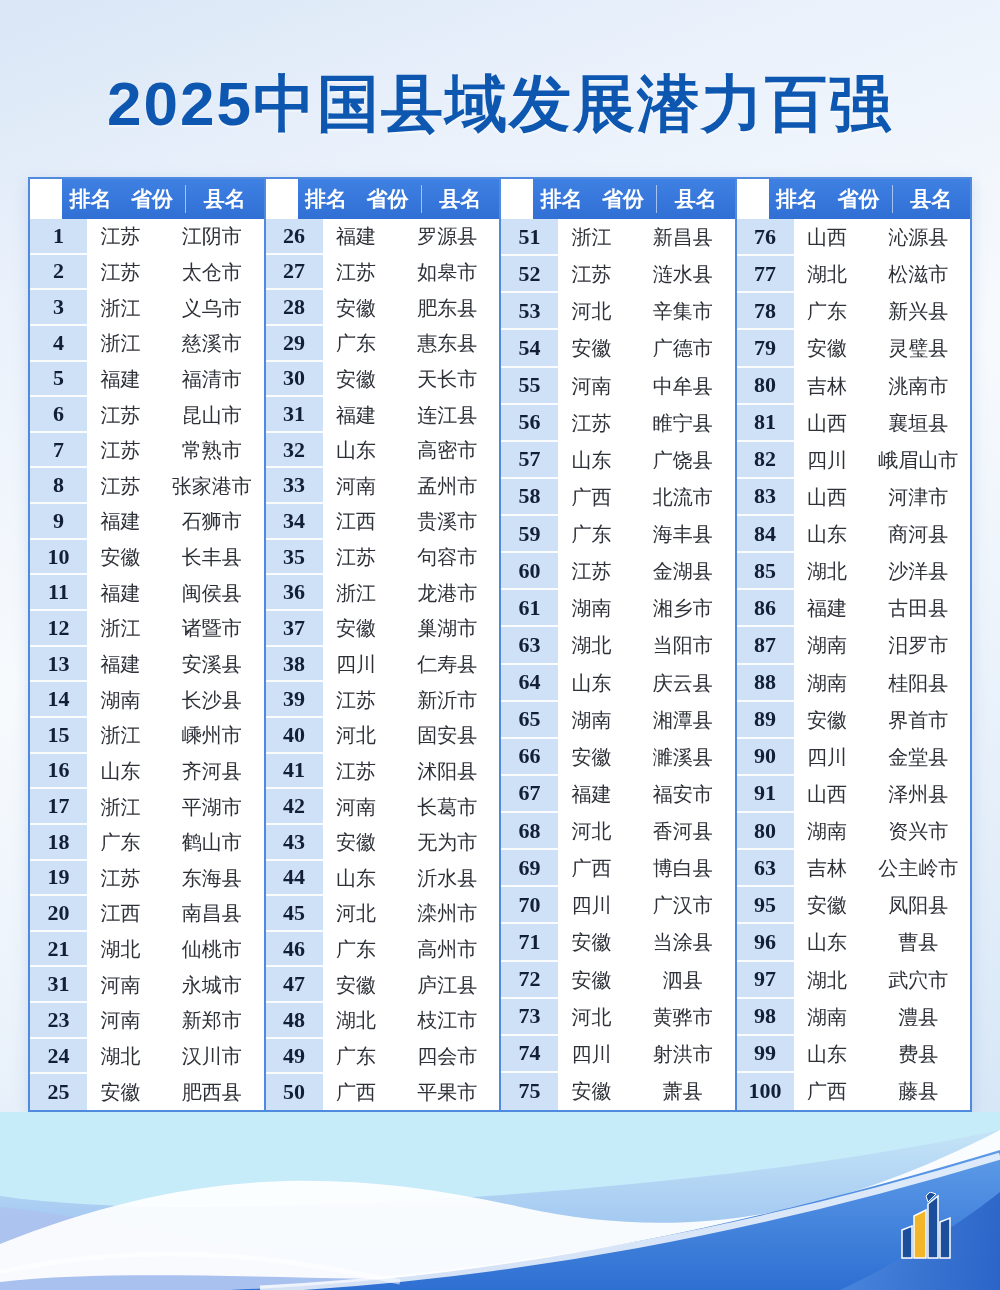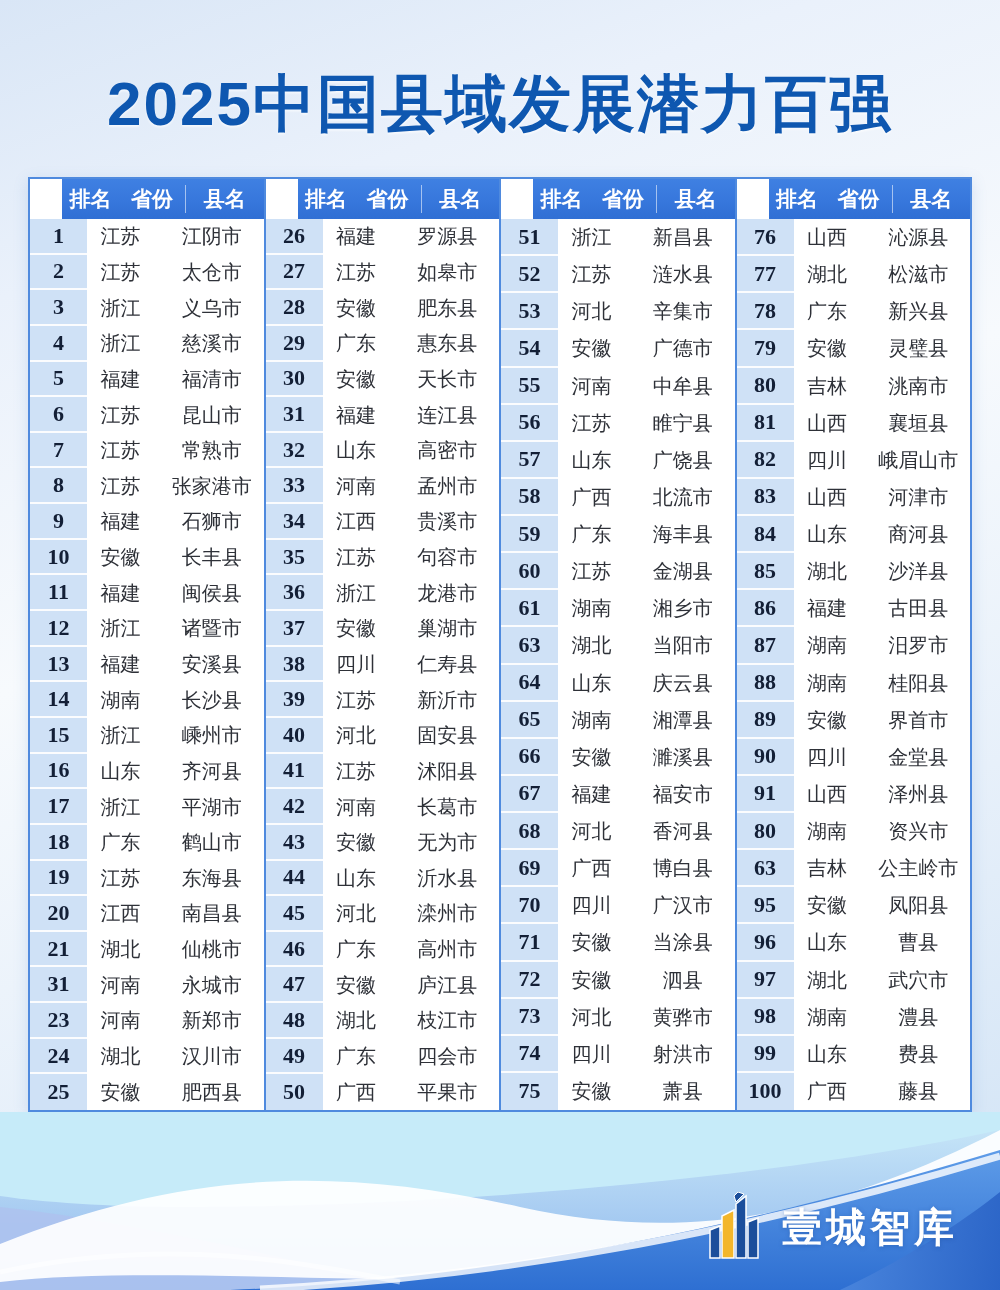--- a/index.html
+++ b/index.html
@@ -644,16 +644,15 @@
       <polygon points="6,38 16,34 16,66 6,66" fill="#1b4e9b" stroke="#ffffff" stroke-width="1.5"></polygon>
 
       <polygon points="18,24 30,18 30,66 18,66" fill="#f3b62b" stroke="#ffffff" stroke-width="1.5"></polygon>
 
       <polygon points="32,12 42,4 42,66 32,66" fill="#1b4e9b" stroke="#ffffff" stroke-width="1.5"></polygon>
 
       <polygon points="32,10 40,2 34,0 30,4" fill="#1b4e9b" stroke="#ffffff" stroke-width="1"></polygon>
 
       <polygon points="44,30 54,26 54,66 44,66" fill="#1b4e9b" stroke="#ffffff" stroke-width="1.5"></polygon>
     </svg>
-    <span class="brand-text">壹城智库</span>
   </div>
 
 </div>
 
 </body></html>

